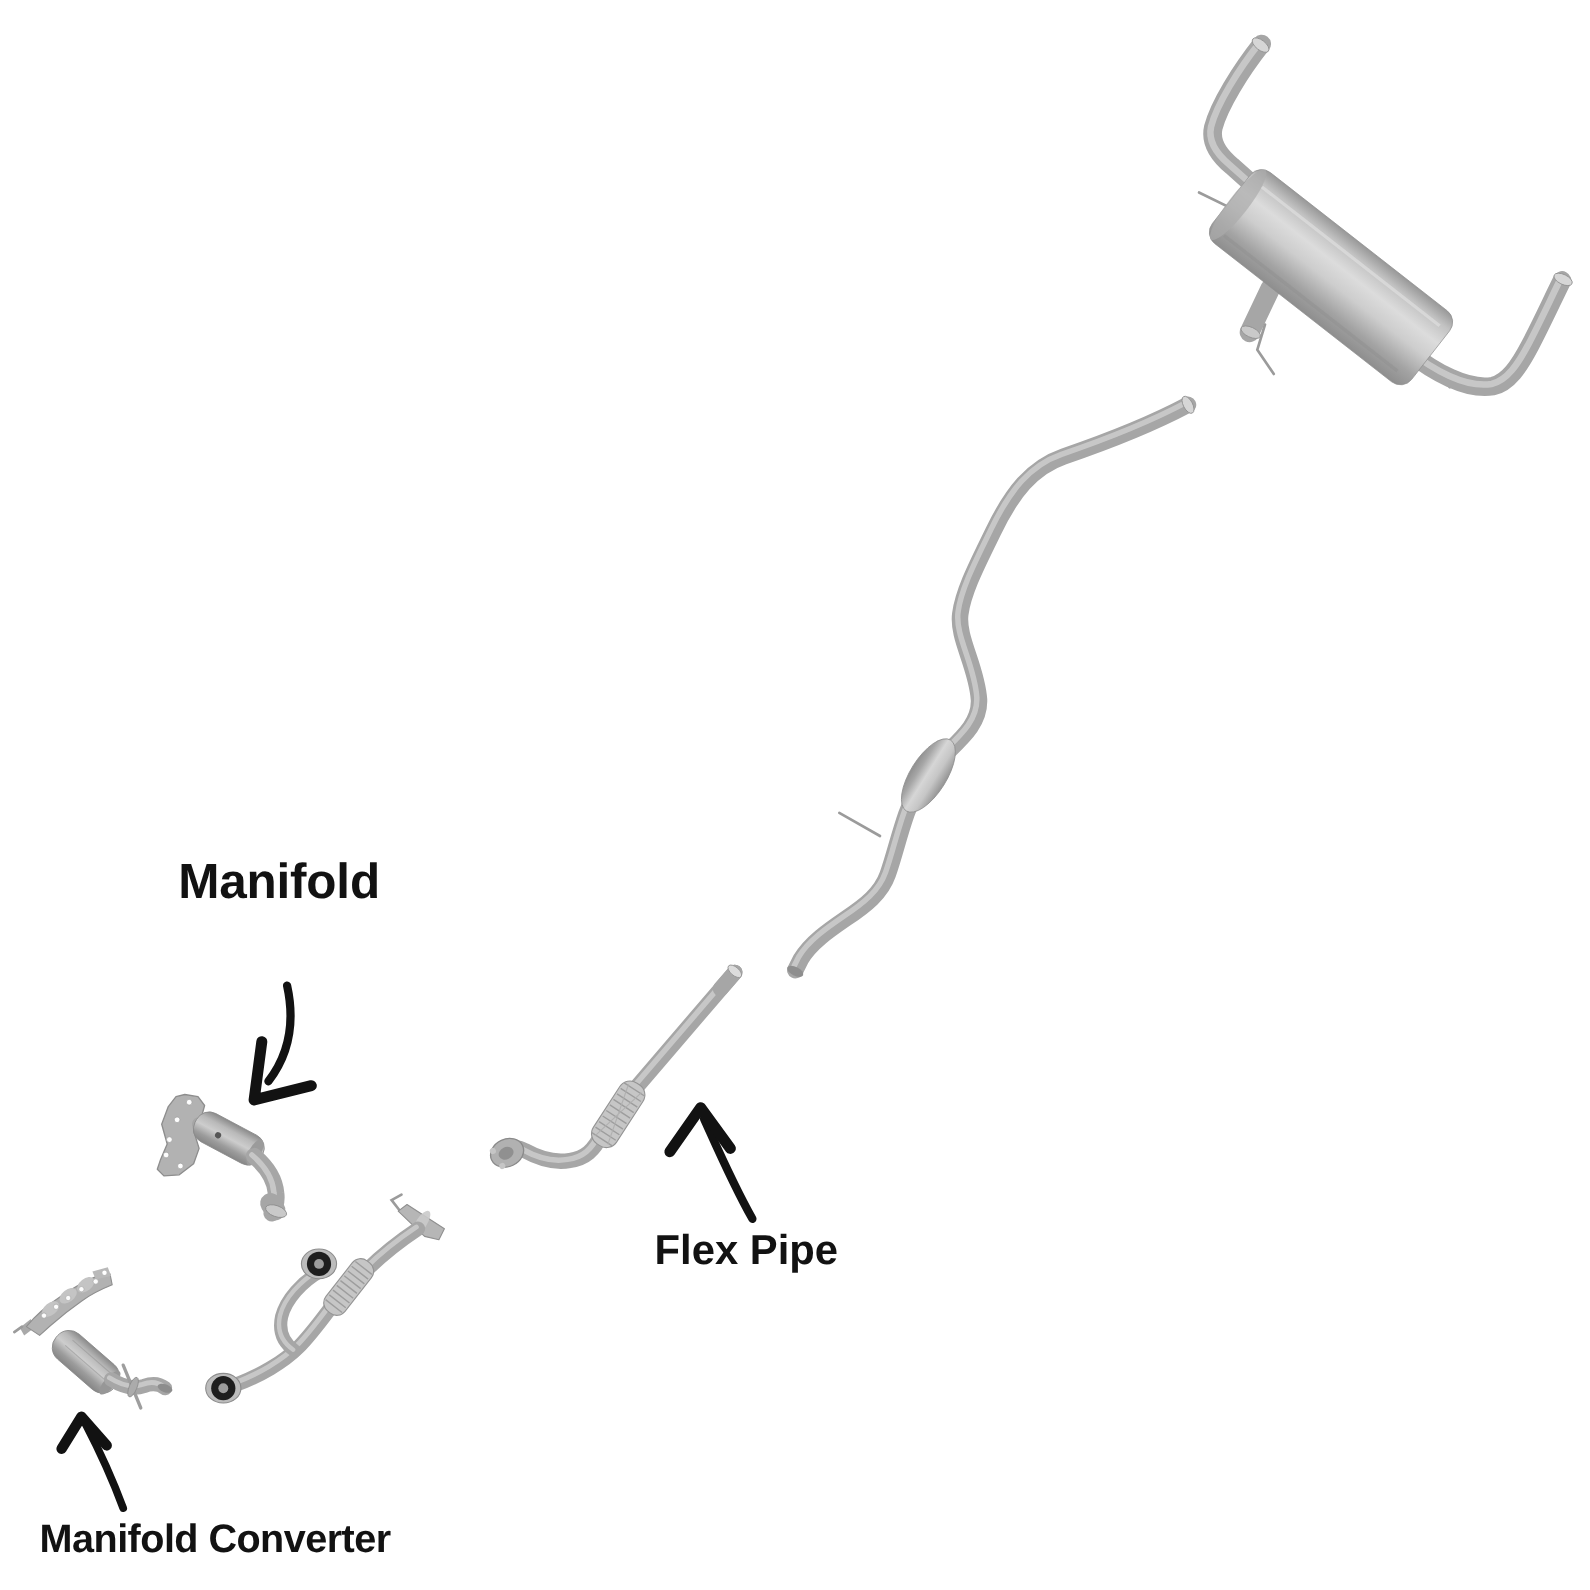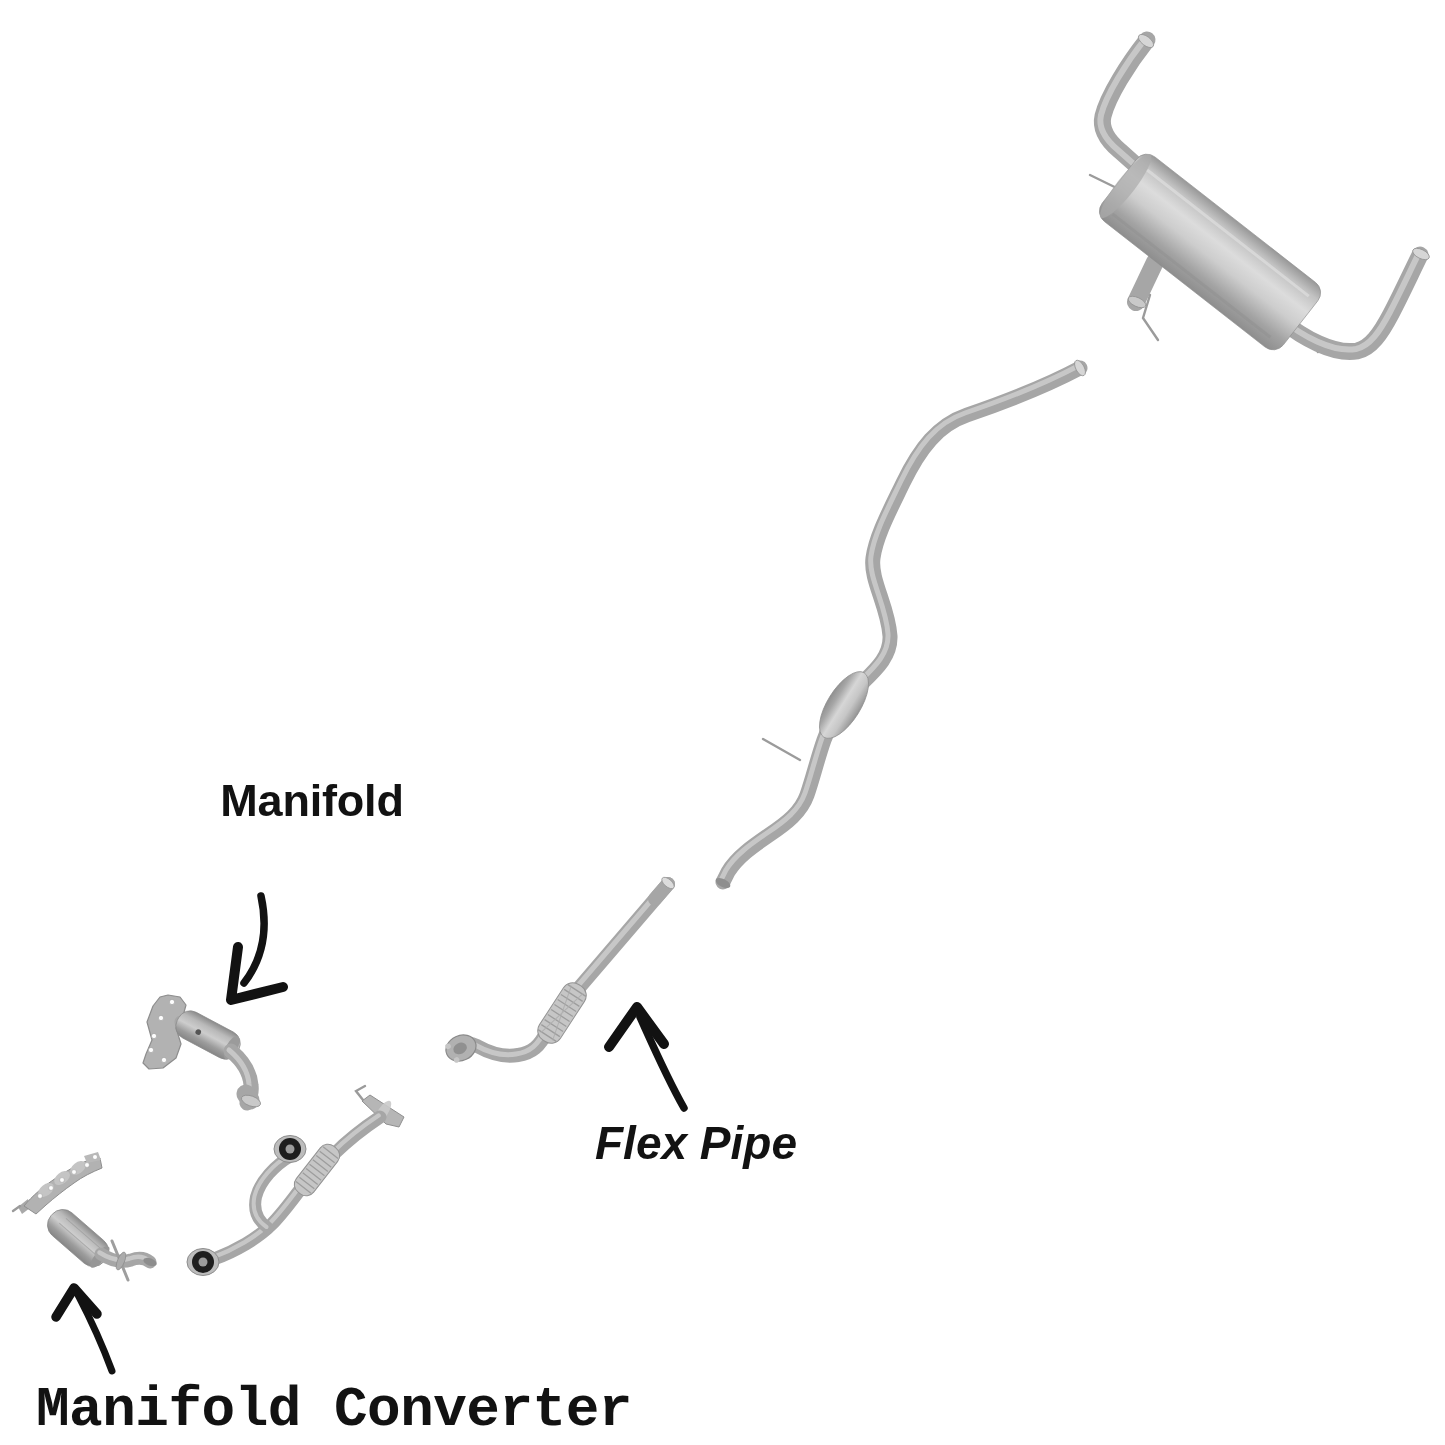--- a/index.html
+++ b/index.html
@@ -4,23 +4,23 @@
 <style>
   html,body{margin:0;padding:0;background:#fff;}
   body{width:1445px;height:1445px;font-family:"Liberation Sans",sans-serif;}
   .canvas{position:relative;width:1445px;height:1445px;background:var(--bg,#ffffff);overflow:hidden;}
   .canvas svg{position:absolute;left:0;top:0;}
   .pipe{fill:none;stroke:var(--pipe,#a6a6a6);stroke-linecap:round;}
   .pipe-hl{fill:none;stroke:var(--pipe-light,#d0d0d0);stroke-linecap:round;opacity:.8;}
   .wire{fill:none;stroke:#9b9b9b;stroke-width:2.4;stroke-linecap:round;}
   .arrow{fill:none;stroke:var(--ink,#121212);stroke-linecap:round;stroke-linejoin:round;}
   .label{position:absolute;font-weight:700;color:var(--ink,#121212);white-space:nowrap;}
-  .label-top{left:162px;top:770px;width:300px;text-align:center;font-size:45px;line-height:62px;letter-spacing:-0.2px;}
-  .label-flex{left:595px;top:1116px;font-size:46px;font-style:italic;}
-  .label-bottom{left:36px;top:1378px;font-size:56px;letter-spacing:-0.5px;font-family:Liberation Mono, monospace;}
+  .label-top{left:162px;top:770px;width:300px;font-size:45px;line-height:62px;letter-spacing:-0.2px;}
+  .label-flex{left:595px;top:1116px;font-size:38px;}
+  .label-bottom{left:36px;top:1378px;font-size:36px;letter-spacing:-0.5px;}
 </style>
 </head>
 <body>
 
 <div class="canvas">
 
 <svg width="1445" height="1445" viewBox="0 0 1445 1445">
   <defs>
     <linearGradient id="gradMuffler" x1="0" y1="0" x2="0" y2="1">
       <stop offset="0" stop-color="#989898"></stop>

